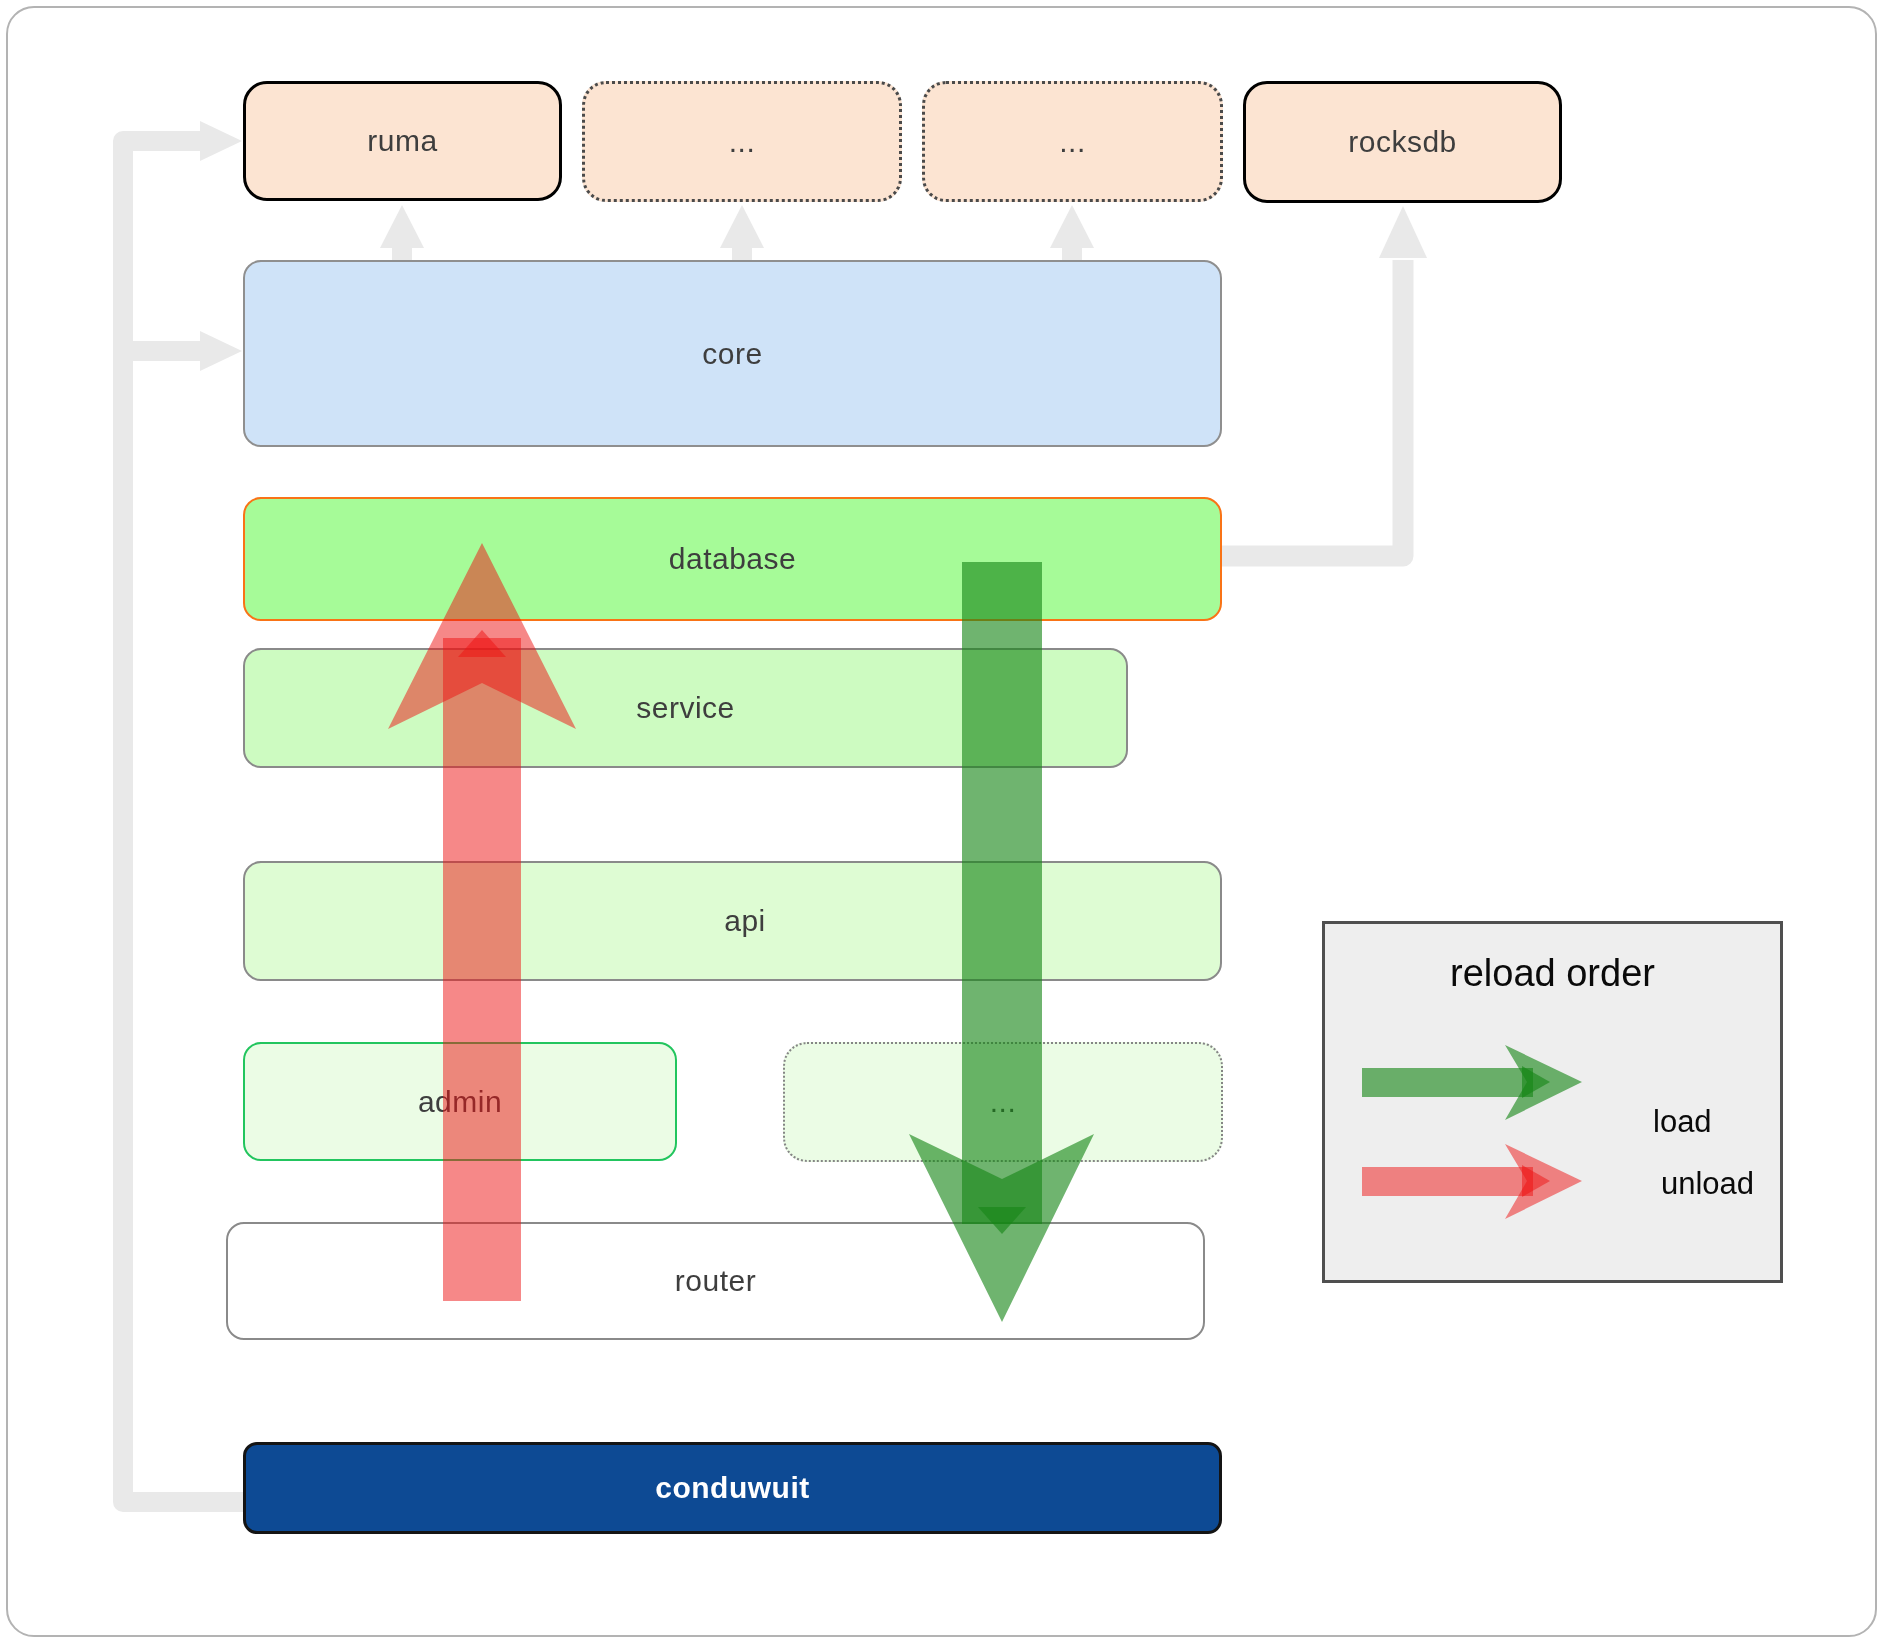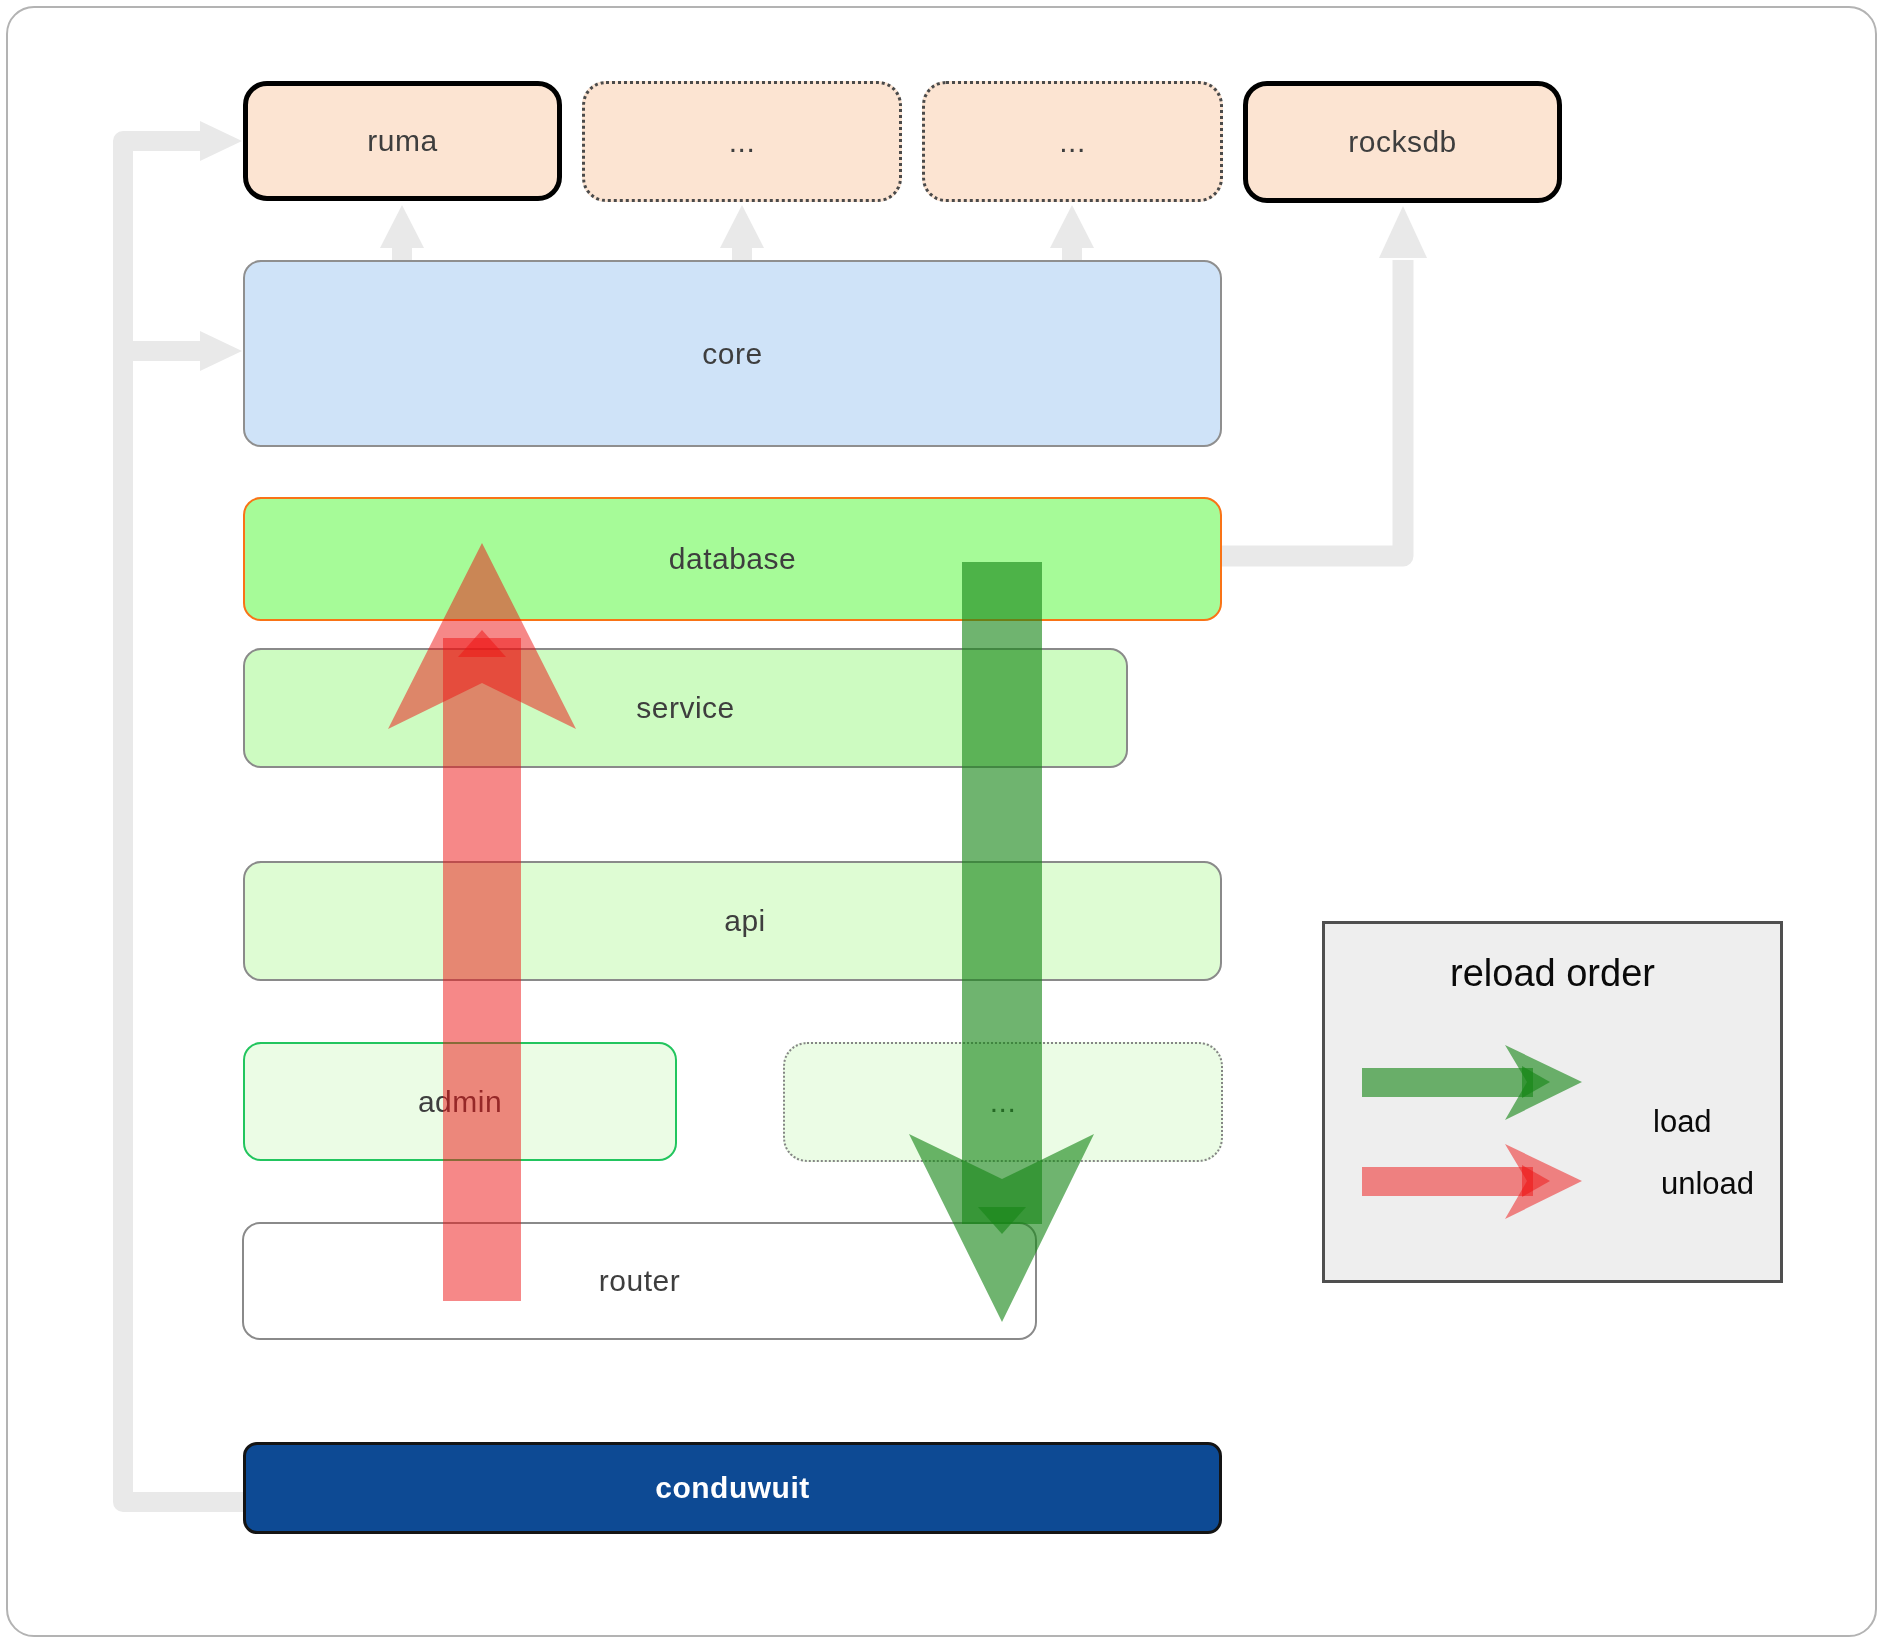--- a/index.html
+++ b/index.html
@@ -17,21 +17,21 @@
   svg.layer{position:absolute;left:0;top:0;pointer-events:none;}
   .box{
     position:absolute;display:flex;align-items:center;justify-content:center;
     box-sizing:border-box;border-radius:18px;
   }
   .box .lbl{
     font-size:30px;font-weight:500;color:var(--text_dark);
     letter-spacing:0.5px;
   }
   .toprow{border-radius:24px;}
-  .solid-dark{border:5px solid #000000;background:var(--peach_fill);}
+  .solid-dark{border:3px solid #000000;background:var(--peach_fill);}
   .dotted-dark{border:3px dotted #4a4a4a;background:var(--peach_fill);}
   .core{background:var(--core_fill);border:2px solid #8f8f8f;}
   .database{background:var(--database_fill);border:2px solid #f97316;}
   .service{background:var(--service_fill);border:2px solid #8a8a8a;}
   .api{background:var(--api_fill);border:2px solid #8a8a8a;padding-left:25px;}
   .admin{background:var(--admin_fill);border:2px solid #22c55e;}
   .dotted-light{border:2px dotted #858585;background:var(--admin_fill);border-radius:24px;}
   .router{background:var(--router_fill);border:2px solid #8a8a8a;}
   .conduwuit{background:var(--conduwuit_fill);border:3px solid #141414;border-radius:14px;}
   .conduwuit .lbl{color:#ffffff;font-weight:600;}
@@ -110,21 +110,21 @@
     <span class="lbl">api</span>
   </div>
 
   <div class="box admin" style="left:243px;top:1042px;width:434px;height:119px">
     <span class="lbl">admin</span>
   </div>
   <div class="box dotted-light" style="left:783px;top:1042px;width:440px;height:120px">
     <span class="lbl dots">...</span>
   </div>
 
-  <div class="box router" style="left:242px;top:1222px;width:795px;height:118px">
+  <div class="box router" style="left:226px;top:1222px;width:979px;height:118px">
     <span class="lbl">router</span>
   </div>
 
   <div class="box conduwuit" style="left:243px;top:1442px;width:979px;height:92px">
     <span class="lbl">conduwuit</span>
   </div>
 
   <div id="legend">
     <span class="title">reload order</span>
     <span class="entry load">load</span>

